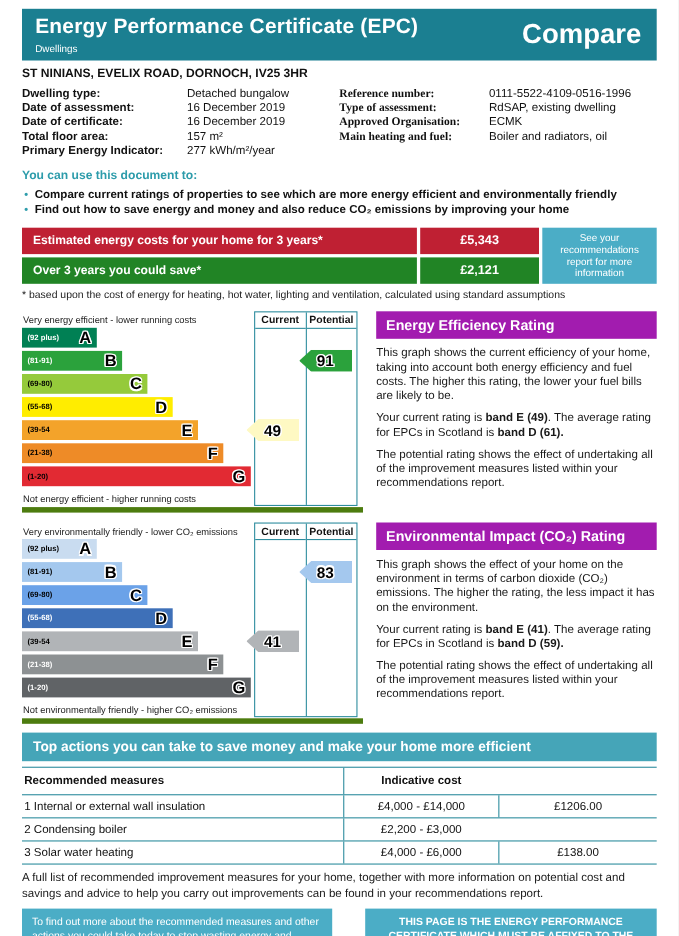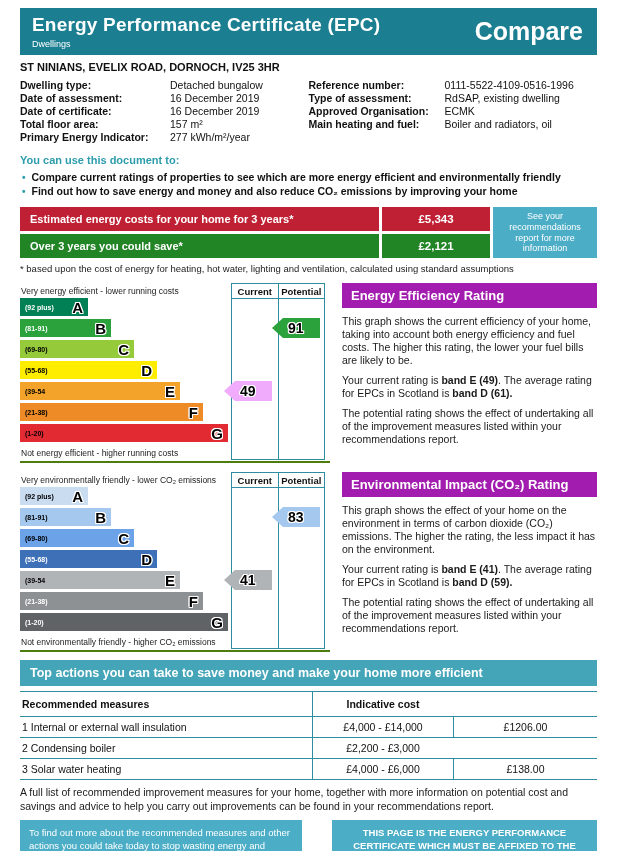--- a/index.html
+++ b/index.html
@@ -12,37 +12,37 @@
   .hdr{background:#1b7f91;color:#fff;height:47px;position:relative;padding:6px 12px;box-sizing:border-box;}
   .hdr-title{font-size:19px;font-weight:bold;letter-spacing:.2px;}
   .hdr-sub{font-size:9px;margin-top:3px;}
   .hdr-region{position:absolute;right:14px;top:9px;font-size:25px;font-weight:bold;}
   
   .address{margin-top:6px;font-size:11px;font-weight:bold;}
   .details{display:flex;margin-top:6px;}
   .dcol{width:50%;}
   .drow{display:flex;font-size:10.5px;line-height:13px;}
   .dlabel{font-weight:bold;width:150px;flex:none;}
-  .dcol.right .dlabel{width:136px;}
+  .dcol.right .dlabel{width:136px;font-family:Liberation Serif, serif;}
   .dvalue{flex:1;}
   
   .use-h{color:#2d9cab;font-weight:bold;font-size:11px;margin-top:10px;}
   .bullets{margin-top:5px;}
   .bullet{display:flex;font-size:10.5px;font-weight:bold;line-height:13.5px;}
   .bullet .dot{color:#2d9cab;margin:0 6px 0 2px;font-size:10px;}
   
   .costs{display:grid;grid-template-columns:1fr 108px 104px;grid-template-rows:24px 24px;gap:3px;margin-top:9px;}
   .cost-label{color:#fff;font-weight:bold;font-size:11px;display:flex;align-items:center;padding-left:10px;}
   .cost-value{color:#fff;font-weight:bold;font-size:11.5px;display:flex;align-items:center;justify-content:center;}
   .cost-note{grid-column:3;grid-row:1/3;background:#4badc6;color:#fff;font-size:9px;line-height:1.18;
     display:flex;align-items:center;text-align:center;padding:2px 7px;box-sizing:border-box;}
   .footnote{font-size:9.5px;margin-top:5px;color:#222;}
   
   .section{display:flex;gap:12px;margin-top:9px;}
-  .chart{position:relative;width:310px;height:178px;flex:none;border-bottom:2px solid #4d7c0f;}
+  .chart{position:relative;width:310px;height:178px;flex:none;border-bottom:5px solid #4d7c0f;}
   .chart-caption{font-size:8.5px;color:#222;height:15px;box-sizing:border-box;padding:3px 0 0 1px;}
   .band-row{height:21px;}
   .band{height:18px;display:flex;align-items:center;box-sizing:border-box;}
   .band-range{font-size:7px;font-weight:bold;padding-left:5px;white-space:nowrap;}
   .band-letter{margin-left:auto;padding-right:5px;font-size:15px;font-weight:bold;line-height:1;color:#000;
     text-shadow:-1px -1px 0 #fff,1px -1px 0 #fff,-1px 1px 0 #fff,1px 1px 0 #fff,-1px 0 0 #fff,1px 0 0 #fff,0 -1px 0 #fff,0 1px 0 #fff;}
   .chart-cols{position:absolute;left:211px;top:0;width:94px;height:177px;display:flex;border:1px solid #2e8d9e;box-sizing:border-box;}
   .chart-col{flex:1;}
   .chart-col.first{border-right:1px solid #2e8d9e;}
   .chart-col-h{height:15px;border-bottom:1px solid #2e8d9e;font-size:9.5px;font-weight:bold;text-align:center;padding-top:2px;box-sizing:border-box;}
@@ -193,21 +193,21 @@
         </div>
         <div class="chart-caption">Not energy efficient - higher running costs</div>
         <div class="chart-cols">
           <div class="chart-col first">
             <div class="chart-col-h">Current</div>
           </div>
           <div class="chart-col">
             <div class="chart-col-h">Potential</div>
           </div>
         </div>
-        <div class="chart-arrow" style="left: 204px; top: 98px; background: #f0abfc;">
+        <div class="chart-arrow" style="left: 204px; top: 98px; background: #fef9c3;">
           <span class="arrow-num">49</span>
         </div>
         <div class="chart-arrow" style="left: 252px; top: 35px; background: rgb(43, 162, 60);">
           <span class="arrow-num">91</span>
         </div>
       </div>
     <div class="panel">
       <div class="panel-h">Energy Efficiency Rating</div>
       <p>This graph shows the current efficiency of your home, taking into account both energy efficiency and fuel costs. The higher this rating, the lower your fuel bills are likely to be.</p>
       <p><span>Your current rating is </span><b>band E (49)</b><span>. The average rating for EPCs in Scotland is </span><b>band D (61).</b></p>

